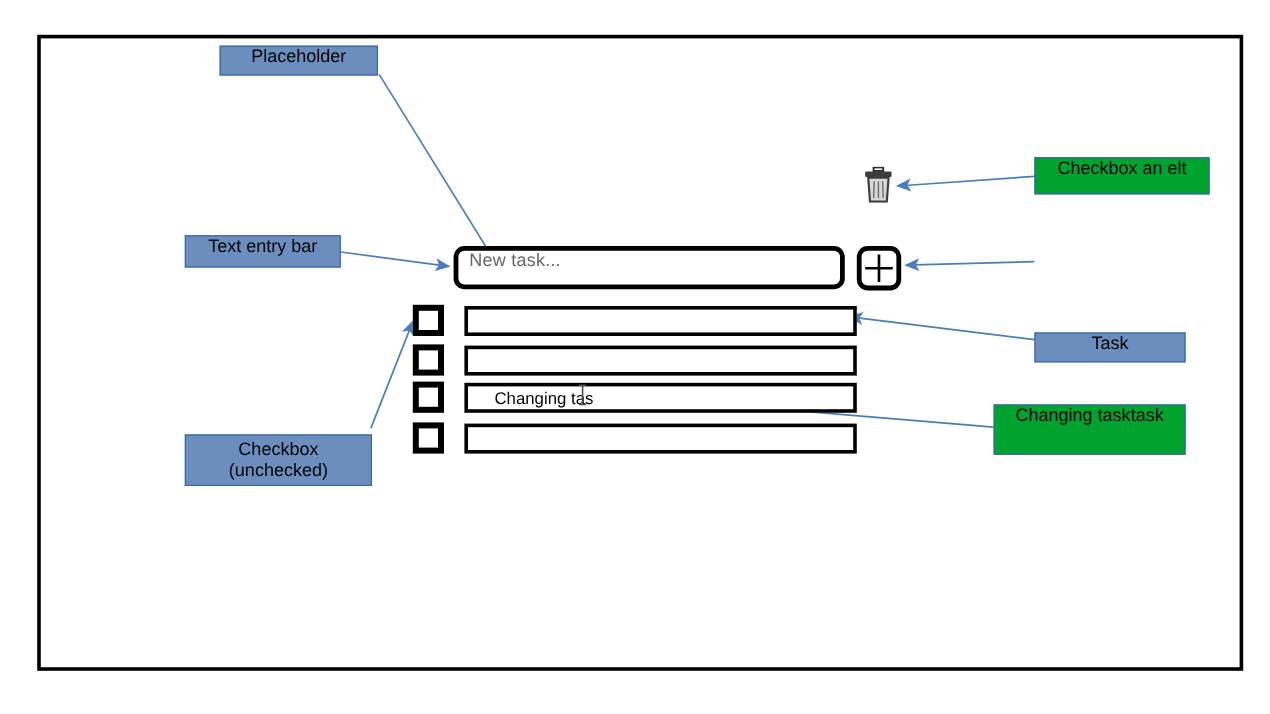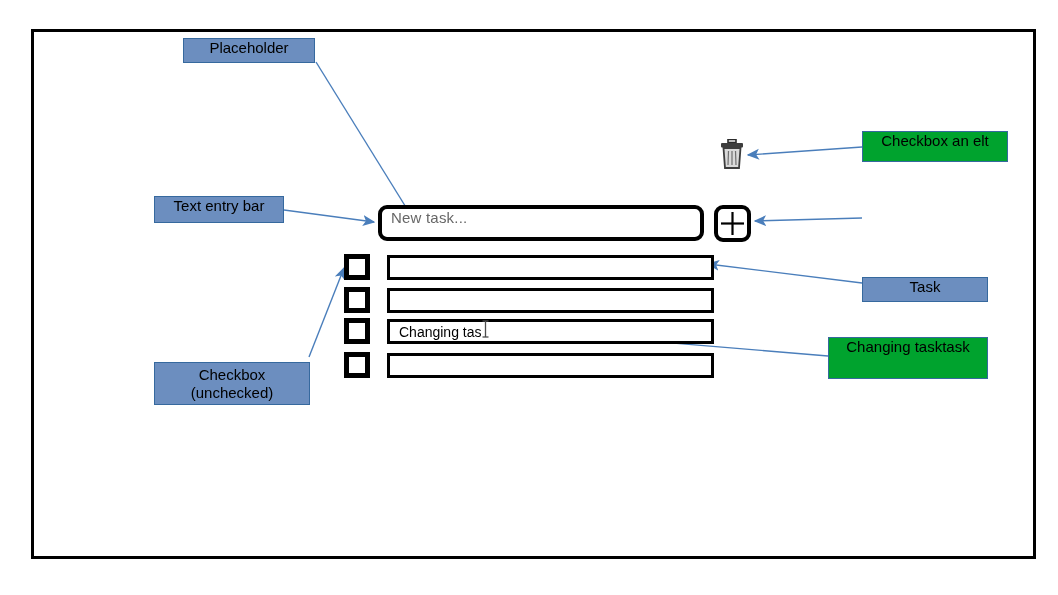--- a/index.html
+++ b/index.html
@@ -110,21 +110,21 @@
     top: 1px;
     width: 327px;
     height: 25px;
     border: 3px solid #000000;
     background: #ffffff;
     box-sizing: border-box;
     display: flex;
     align-items: center;
   }
   .task-text {
-    padding-left: 9px;
+    padding-left: 22px;
     font-size: 14px;
     color: #000000;
     white-space: nowrap;
   }
   #ibeam-cursor {
     position: absolute;
     left: 481px;
     top: 319px;
     width: 9px;
     height: 20px;

